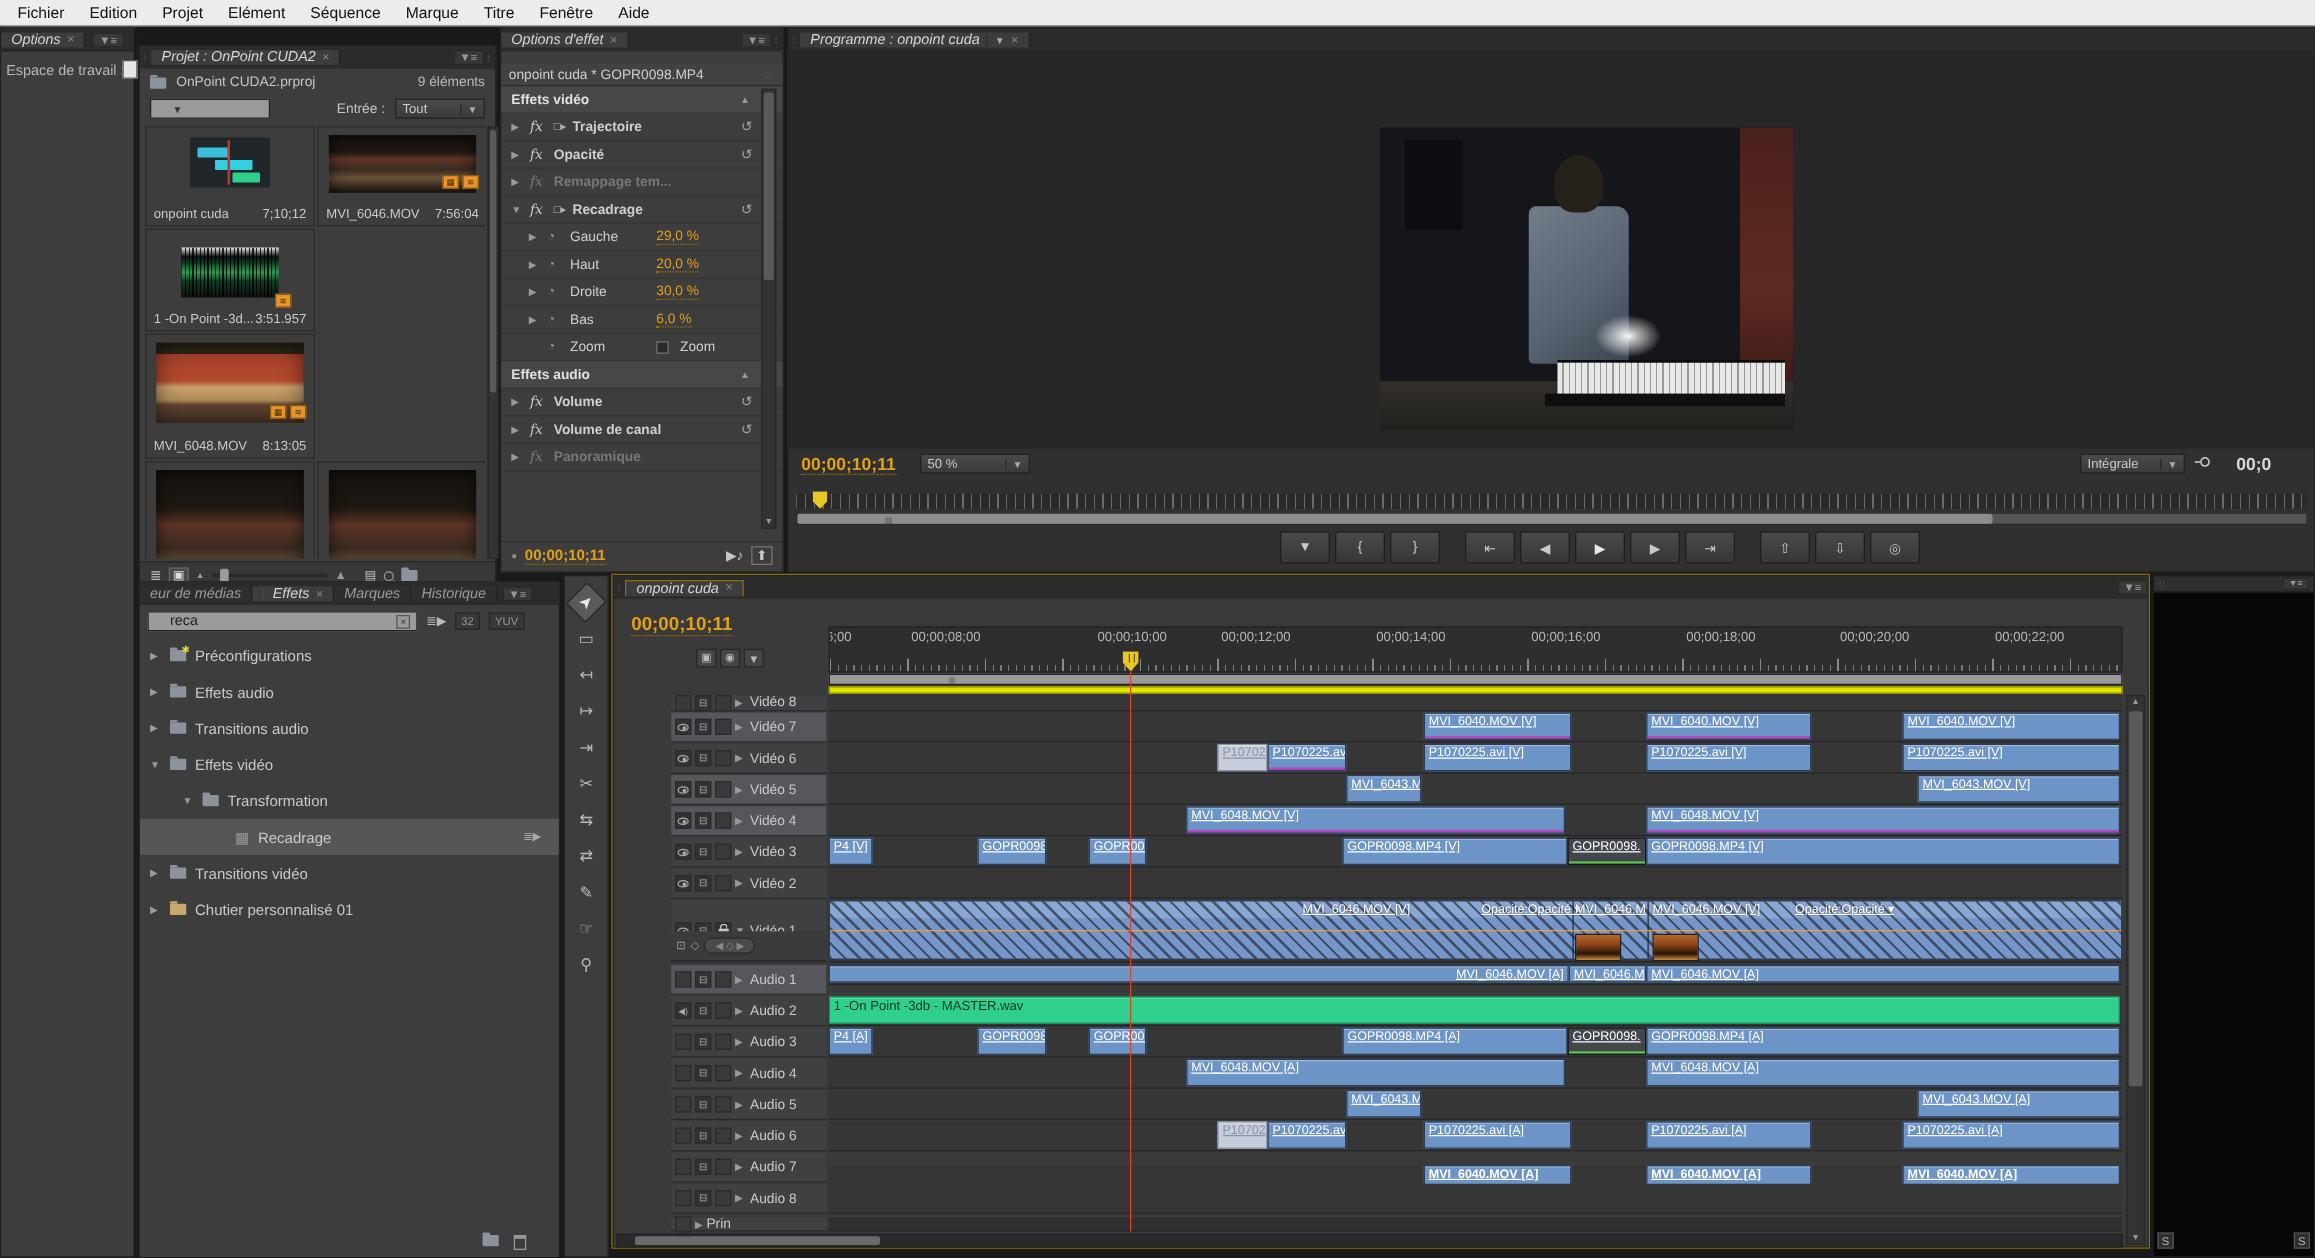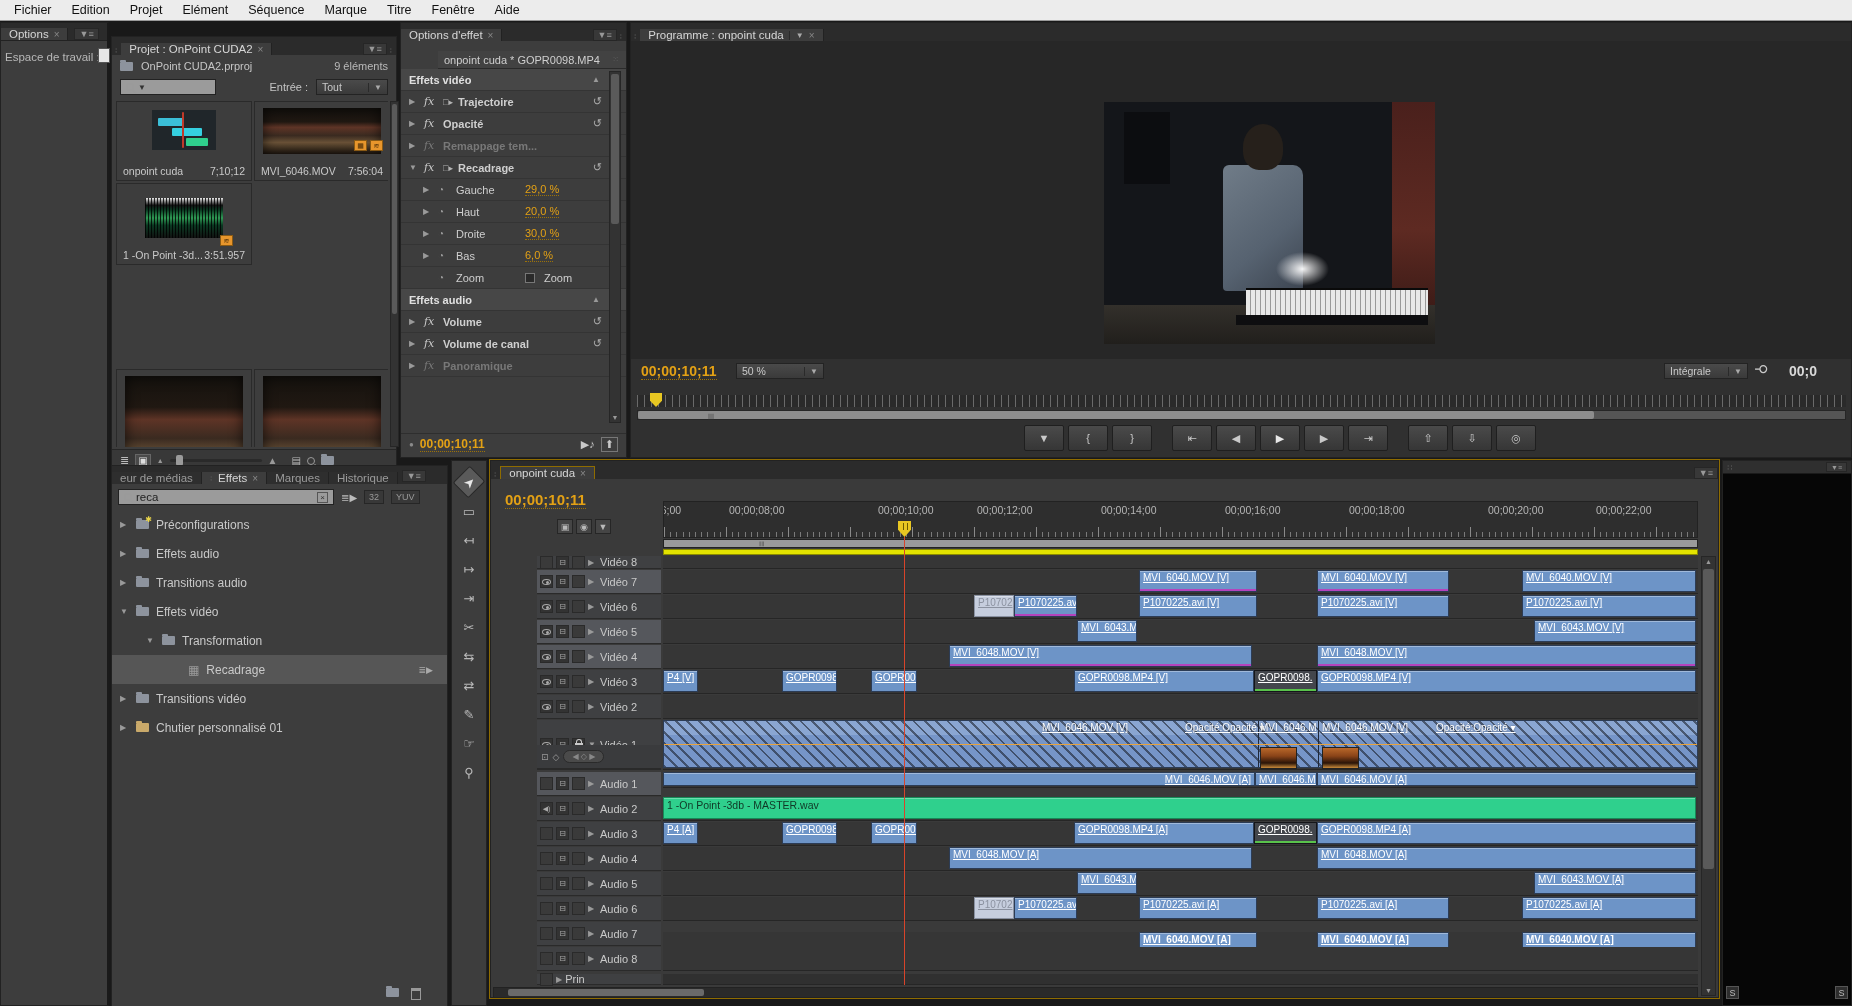--- a/index.html
+++ b/index.html
@@ -4,21 +4,21 @@
 <style>
   html,body{margin:0;padding:0;background:#111;}
   *{box-sizing:border-box;font-family:"Liberation Sans","DejaVu Sans",sans-serif;}
   #stage{position:relative;width:1852px;height:1006px;background:#191919;overflow:hidden;color:#ccc;font-size:11px;}
   .abs{position:absolute;}
   
   #menubar{left:0;top:0;width:1852px;height:21px;background:#ececec;border-bottom:1px solid #9a9a9a;display:flex;align-items:center;padding-left:4px;}
   .menu-item{color:#111;font-size:12.5px;padding:0 10px;height:21px;display:flex;align-items:center;cursor:default;}
   
   .panel{background:#3d3d3d;border:1px solid #222;}
-  .tabrow{height:18px;background:#2b2b2b;display:flex;align-items:flex-end;overflow:hidden;}
+  .tabrow{height:18px;background:#2b2b2b;display:flex;align-items:center;overflow:hidden;font-style:italic;}
   .tab{display:flex;align-items:center;gap:5px;padding:0 8px;background:#2e2e2e;color:#9b9b9b;font-size:11.5px;white-space:nowrap;border-right:1px solid #222;}
   .tab.act{background:#3d3d3d;color:#d6d6d6;}
   .tab .x{color:#888;font-size:10px;}
   .chip{display:flex;align-items:center;justify-content:center;color:#999;background:#383838;border:1px solid #262626;font-size:9px;padding:0 4px;}
   .gripdots{color:#5a5a5a;font-size:8px;letter-spacing:1px;display:flex;align-items:center;}
   .ddown{background:linear-gradient(#4a4a4a,#3a3a3a);border:1px solid #232323;color:#c9c9c9;font-size:10.5px;display:flex;align-items:center;justify-content:space-between;padding:0 5px;height:16px;}
   .ddown .arr{color:#aaa;font-size:8px;border-left:1px solid #2a2a2a;padding-left:5px;margin-left:6px;}
   .tc{color:#e3a115;font-weight:bold;border-bottom:1px dotted #9c7208;}
   .magico{width:8px;height:8px;border:1.5px solid #9a9a9a;border-radius:50%;position:relative;display:inline-block;}
   .magico:after{content:"";position:absolute;width:4px;height:1.5px;background:#9a9a9a;left:6px;top:7px;transform:rotate(40deg);}
@@ -40,21 +40,21 @@
   .thumb{position:absolute;left:50%;transform:translateX(-50%);}
   .th-video{background:linear-gradient(#241d15 0%,#2e241a 14%,#a5402a 15%,#b24a2e 48%,#c8a06a 56%,#b08a58 72%,#5f4430 78%,#4a3627 100%);box-shadow:inset 0 0 18px rgba(0,0,0,.55);}
   .th-dark{background:linear-gradient(#15120e 0%,#201812 30%,#5e3426 42%,#3a2a20 60%,#6b5338 75%,#241b13 100%);box-shadow:inset 0 0 14px rgba(0,0,0,.7);}
   .th-audio{background:linear-gradient(#e8e8e8 0%,#111 18%,#0a3a22 30%,#2f9a55 50%,#0a3a22 68%,#111 100%);position:relative;overflow:hidden;}
   .th-audio:after{content:"";position:absolute;inset:0;background:repeating-linear-gradient(to right,rgba(0,0,0,.8) 0 1px,transparent 1px 3px);}
   .badge{position:absolute;width:13px;height:11px;background:#e8962c;border:1px solid #8a5a14;color:#4a2c06;font-size:7px;display:flex;align-items:center;justify-content:center;}
   .seqthumb{background:#20262a;position:relative;}
   .seqthumb i{position:absolute;border-radius:1px;}
   
   #fxctl{left:400px;top:22px;width:227px;height:436px;}
-  .fxhead{height:18px;background:#424242;border-bottom:1px solid #2a2a2a;display:flex;align-items:center;justify-content:space-between;padding:0 6px;color:#cfcfcf;margin-left:37px;}
+  .fxhead{height:18px;background:#424242;border-bottom:1px solid #2a2a2a;display:flex;align-items:center;justify-content:space-between;padding:0 6px;color:#cfcfcf;}
   .fxrow{height:22px;display:flex;align-items:center;border-bottom:1px solid #343434;padding-left:8px;gap:5px;position:relative;color:#cfcfcf;}
   .fxrow.sect{background:#474747;font-weight:bold;color:#e0e0e0;}
   .fxrow .tri{width:10px;color:#9a9a9a;font-size:8px;flex:none;}
   .fxrow .fx{font-family:"DejaVu Serif",serif;font-style:italic;font-size:11px;color:#c9c9c9;width:14px;flex:none;}
   .fxrow .fx.dim,.fxrow .dimtxt{color:#787878;}
   .fxrow .boxico{color:#b5b5b5;font-size:9px;flex:none;}
   .fxrow .nm{font-weight:bold;font-size:11px;}
   .fxrow .sw{color:#9a9a9a;font-size:10px;width:13px;flex:none;}
   .fxrow .pval{color:#e3a115;border-bottom:1px dotted #9c7208;margin-left:12px;font-size:11px;}
   .fxrow .rst{position:absolute;right:24px;color:#aaa;font-size:11px;}
@@ -203,20 +203,29 @@
           </div>
         </div>
         <div class="cell" style="left: 0px; top: 82px; width: 136px; height: 82px;">
           <div class="thumb th-audio" style="top: 14px; width: 78px; height: 40px;"></div>
           <div class="badge" style="right: 18px; bottom: 18px;">≋</div>
           <div class="lab">
             <div style="overflow: hidden; white-space: nowrap;">1 -On Point -3d...</div>
             <div>3:51.957</div>
           </div>
         </div>
+        <div class="cell" style="left: 0px; top: 166px; width: 136px; height: 100px;">
+          <div class="thumb th-video" style="top: 6px; width: 118px; height: 64px;"></div>
+          <div class="badge" style="right: 22px; top: 56px;">▦</div>
+          <div class="badge" style="right: 6px; top: 56px;">≋</div>
+          <div class="lab">
+            <div style="overflow: hidden; white-space: nowrap;">MVI_6048.MOV</div>
+            <div>8:13:05</div>
+          </div>
+        </div>
         <div class="cell" style="left: 0px; top: 268px; width: 136px; height: 110px;">
           <div class="thumb th-dark" style="top: 6px; width: 118px; height: 104px;"></div>
         </div>
         <div class="cell" style="left: 138px; top: 268px; width: 136px; height: 110px;">
           <div class="thumb th-dark" style="top: 6px; width: 118px; height: 104px;"></div>
         </div>
       </div>
     <div class="vscroll abs" style="left:278px;top:64px;width:9px;height:346px">
         <div class="vthumb" style="top:2px;height:210px"></div>
       </div>
@@ -512,21 +521,21 @@
     <div class="abs" id="tl-ruler" style="left:172px;top:40px;width:1035px;height:37px;background:#2e2e2e;border:1px solid #222;overflow:hidden">
       <div class="tickstrip" style="bottom:0"></div>
       <div class="tickstrip tall" style="bottom:0"></div>
     <div class="rlab" style="left: -12px;">;06;00</div>
         <div class="rlab" style="left: 65px;">00;00;08;00</div>
         <div class="rlab" style="left: 190px; margin-left: 24px;">00;00;10;00</div>
         <div class="rlab" style="left: 313px;">00;00;12;00</div>
         <div class="rlab" style="left: 437px;">00;00;14;00</div>
         <div class="rlab" style="left: 561px;">00;00;16;00</div>
         <div class="rlab" style="left: 685px;">00;00;18;00</div>
-        <div class="rlab" style="left: 808px; margin-left: 16px;">00;00;20;00</div>
+        <div class="rlab" style="left: 808px;">00;00;20;00</div>
         <div class="rlab" style="left: 932px;">00;00;22;00</div>
       </div>
     <div class="abs" style="left:172px;top:78px;width:1035px;height:9px;background:#9a9a9a;border:1px solid #222">
         <div style="position:absolute;left:95px;top:1px;color:#555;font-size:6px">⦀⦀</div>
       </div>
     <div class="abs" style="left:172px;top:88px;width:1035px;height:6px;background:#e3e300;border:1px solid #8a8a00"></div>
     <div id="tl-tracks">
         <div class="trkhead" style="top: 95px; height: 13px;">
           <div class="hicon empty"></div>
           <div class="hicon">⊟</div>

